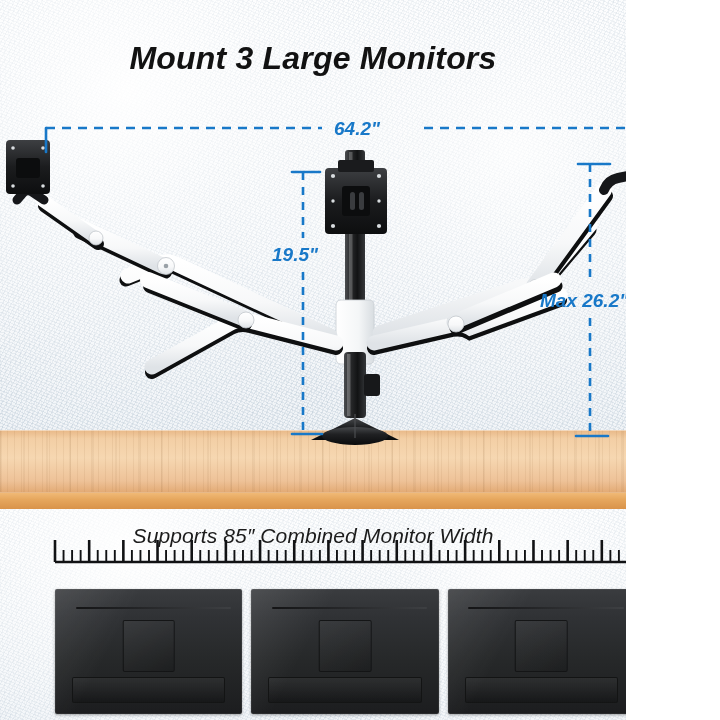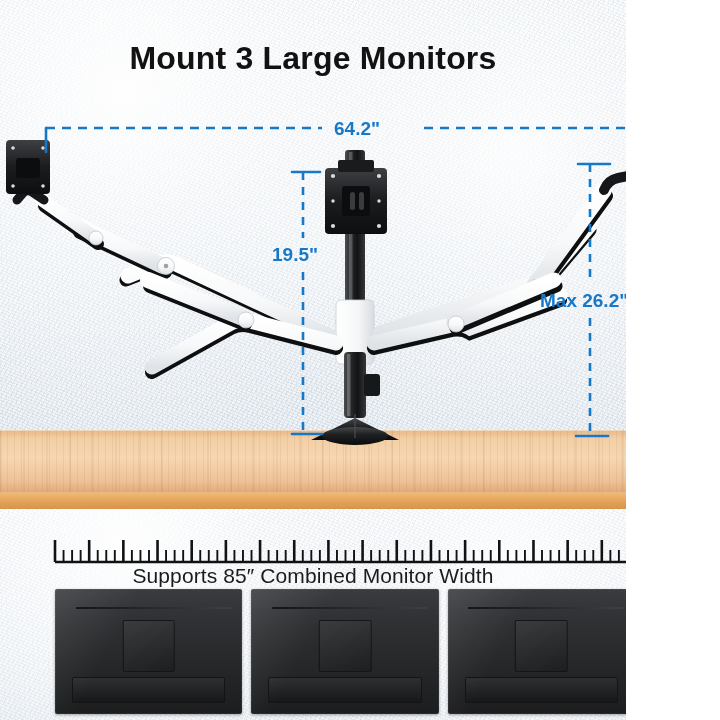--- a/index.html
+++ b/index.html
@@ -1,21 +1,21 @@
 <!DOCTYPE html>
 <html><head>
 <meta charset="utf-8">
 <style>
   html,body{margin:0;padding:0;}
   body{
     width:720px;height:720px;overflow:hidden;
     font-family:"Liberation Sans",sans-serif;
     background:#ffffff;
   }
-  #stage{position:relative;width:626px;height:720px;overflow:hidden;}
+  #stage{position:relative;width:626px;height:720px;overflow:hidden;font-style:italic;}
 
   
   .paper{
     position:absolute;inset:0;
     background-color:#f2f5f8;
     background-image:
       radial-gradient(circle at 20% 18%, rgba(255,255,255,.95) 0%, rgba(255,255,255,0) 55%),
       radial-gradient(circle at 82% 30%, rgba(255,255,255,.85) 0%, rgba(255,255,255,0) 50%),
       repeating-linear-gradient(23deg, rgba(176,192,206,.30) 0px, rgba(176,192,206,.30) 1px, rgba(255,255,255,0) 1px, rgba(255,255,255,0) 3px),
       repeating-linear-gradient(-61deg, rgba(168,186,202,.26) 0px, rgba(168,186,202,.26) 1px, rgba(255,255,255,0) 1px, rgba(255,255,255,0) 4px),
@@ -30,21 +30,20 @@
     position:absolute;left:0;right:0;top:40px;
     text-align:center;
     font-size:32px;font-weight:bold;color:#121212;
     letter-spacing:.2px;
   }
   .subcaption{
     position:absolute;left:0;right:0;top:524px;
     text-align:center;
     font-size:21px;font-weight:normal;color:#1b1b1b;
     letter-spacing:.1px;
-    margin-top:40px;
   }
 
   
   .dim-label{
     position:absolute;
     color:#1878c8;
     font-size:19px;font-weight:bold;
     white-space:nowrap;
   }
   #lbl-width{left:334px;top:118px;}

